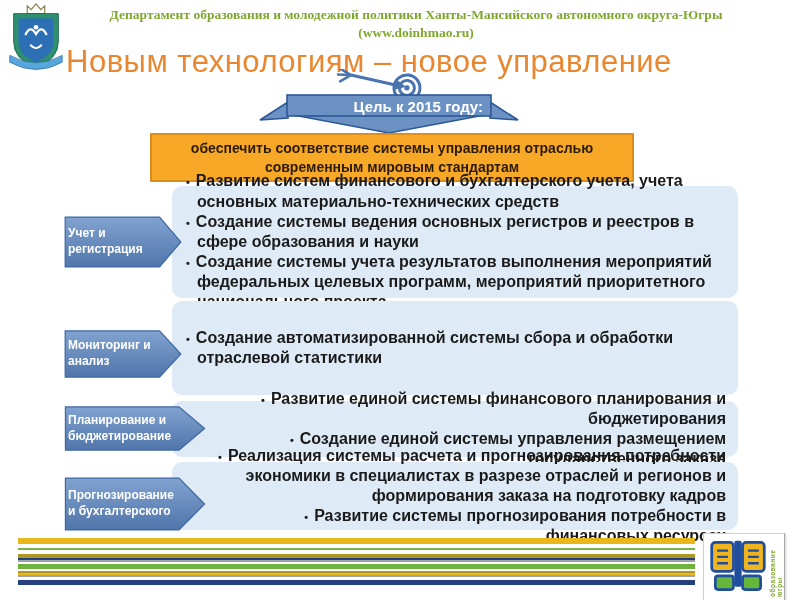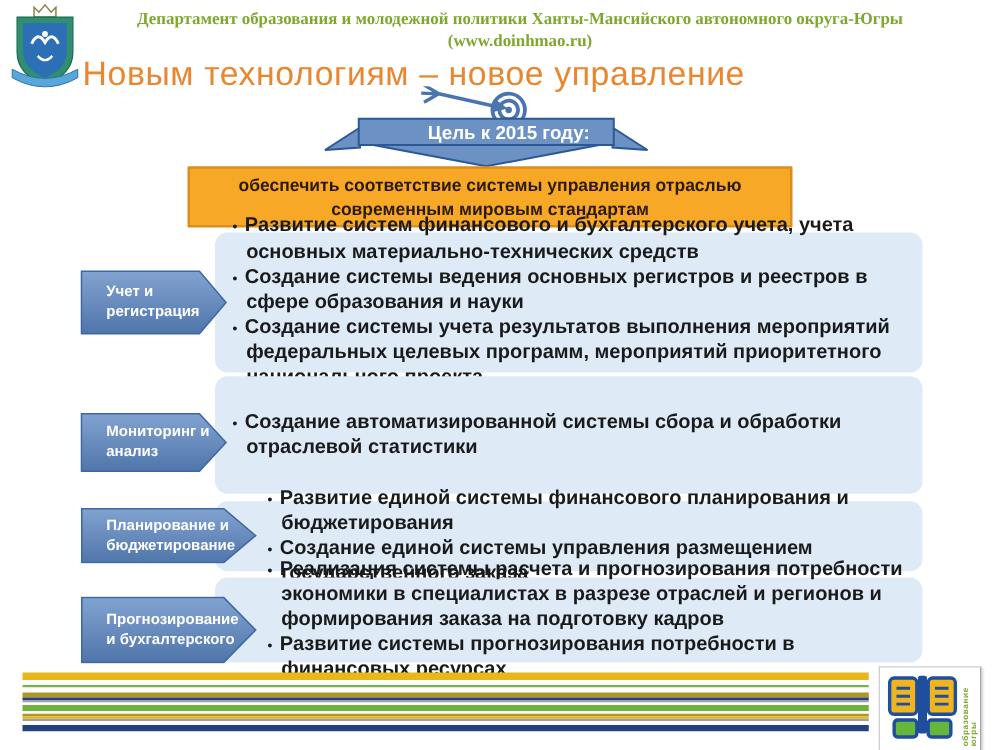--- a/index.html
+++ b/index.html
@@ -4,58 +4,58 @@
 <style>
   html,body{margin:0;padding:0;background:#fff;}
   .slide{position:relative;width:800px;height:600px;background:#fff;overflow:hidden;
          font-family:"Liberation Sans",sans-serif;}
 
   
   .org-header{position:absolute;left:88px;right:56px;top:6px;text-align:center;
     font-family:"Liberation Serif",serif;font-weight:bold;font-size:13.5px;line-height:1.3;
     color:var(--header-green);}
   .slide-title{position:absolute;left:62px;top:40px;margin:4px;font-weight:400;
-    font-size:27px;letter-spacing:.5px;color:var(--title-orange);white-space:nowrap;}
+    font-size:31px;letter-spacing:.5px;color:var(--title-orange);white-space:nowrap;}
 
   .coat{position:absolute;left:2px;top:1px;width:68px;height:74px;}
 
   
   .dart{position:absolute;left:332px;top:69px;width:94px;height:34px;}
   .banner{position:absolute;left:258px;top:93px;width:262px;height:42px;}
   .banner svg{position:absolute;inset:0;width:100%;height:100%;}
-  .banner-label{position:absolute;left:47px;top:5px;width:204px;text-align:center;
+  .banner-label{position:absolute;left:21px;top:5px;width:204px;text-align:right;
     font-size:15px;font-weight:bold;color:#fff;}
 
   
   .goal-box{position:absolute;left:150px;top:133px;width:484px;height:49px;box-sizing:border-box;
     background:var(--goal-fill);border:2px solid var(--goal-border);border-radius:1px;
     display:flex;align-items:center;justify-content:center;text-align:center;
     font-size:14px;font-weight:bold;line-height:1.35;color:var(--goal-text);padding:0 0;}
 
   
   .content-box{position:absolute;left:172px;width:566px;background:var(--content-bg);
     border-radius:10px;display:flex;align-items:center;box-sizing:border-box;}
   .b1 .content-box{top:186px;height:112px}
   .b2 .content-box{top:301px;height:94px}
   .b3 .content-box{top:401px;height:56px}
   .b4 .content-box{top:462px;height:68px}
   .content-box ul{list-style:none;margin:0;padding:5px 12px 5px 14px;}
-  .b3 .content-box ul,.b4 .content-box ul{padding-left:42px;}
+  .b3 .content-box ul,.b4 .content-box ul{padding-left:42px;text-align:right;}
   .content-box li{padding-left:11px;text-indent:-11px;font-size:16px;font-weight:bold;
     line-height:1.26;color:var(--bullet-text);}
   .content-box li::before{content:"•";margin-right:6px;font-size:11px;}
 
   .label-arrow{position:absolute;left:64px;}
   .b1 .label-arrow{top:216px;width:118px;height:52px}
   .b2 .label-arrow{top:330px;width:118px;height:48px}
   .b3 .label-arrow{top:406px;width:142px;height:45px}
   .b4 .label-arrow{top:477px;width:142px;height:54px}
   .label-arrow svg{position:absolute;inset:0;width:100%;height:100%;}
   .label-text{position:absolute;inset:0;display:flex;flex-direction:column;justify-content:center;
-    padding-left:21px;color:#fff;font-weight:bold;font-size:12px;line-height:1.3;}
+    padding-left:4px;color:#fff;font-weight:bold;font-size:12px;line-height:1.3;}
 
   
   .stripes{position:absolute;left:18px;top:538px;width:677px;}
   .logo-card{position:absolute;left:703px;top:533px;width:80px;height:66px;background:#fff;
     border:1px solid #cfcfcf;border-right-color:#a5a5a5;box-shadow:1px 1px 2px rgba(0,0,0,.18);}
   .logo-card svg{position:absolute;left:5px;top:4px;width:58px;height:56px;}
   .logo-vtext{position:absolute;right:1px;top:3px;height:60px;writing-mode:vertical-rl;
     transform:rotate(180deg);font-size:6.5px;letter-spacing:.5px;color:var(--header-green);
     font-weight:bold;}
   .defs-holder{position:absolute;width:0;height:0;overflow:hidden;}

